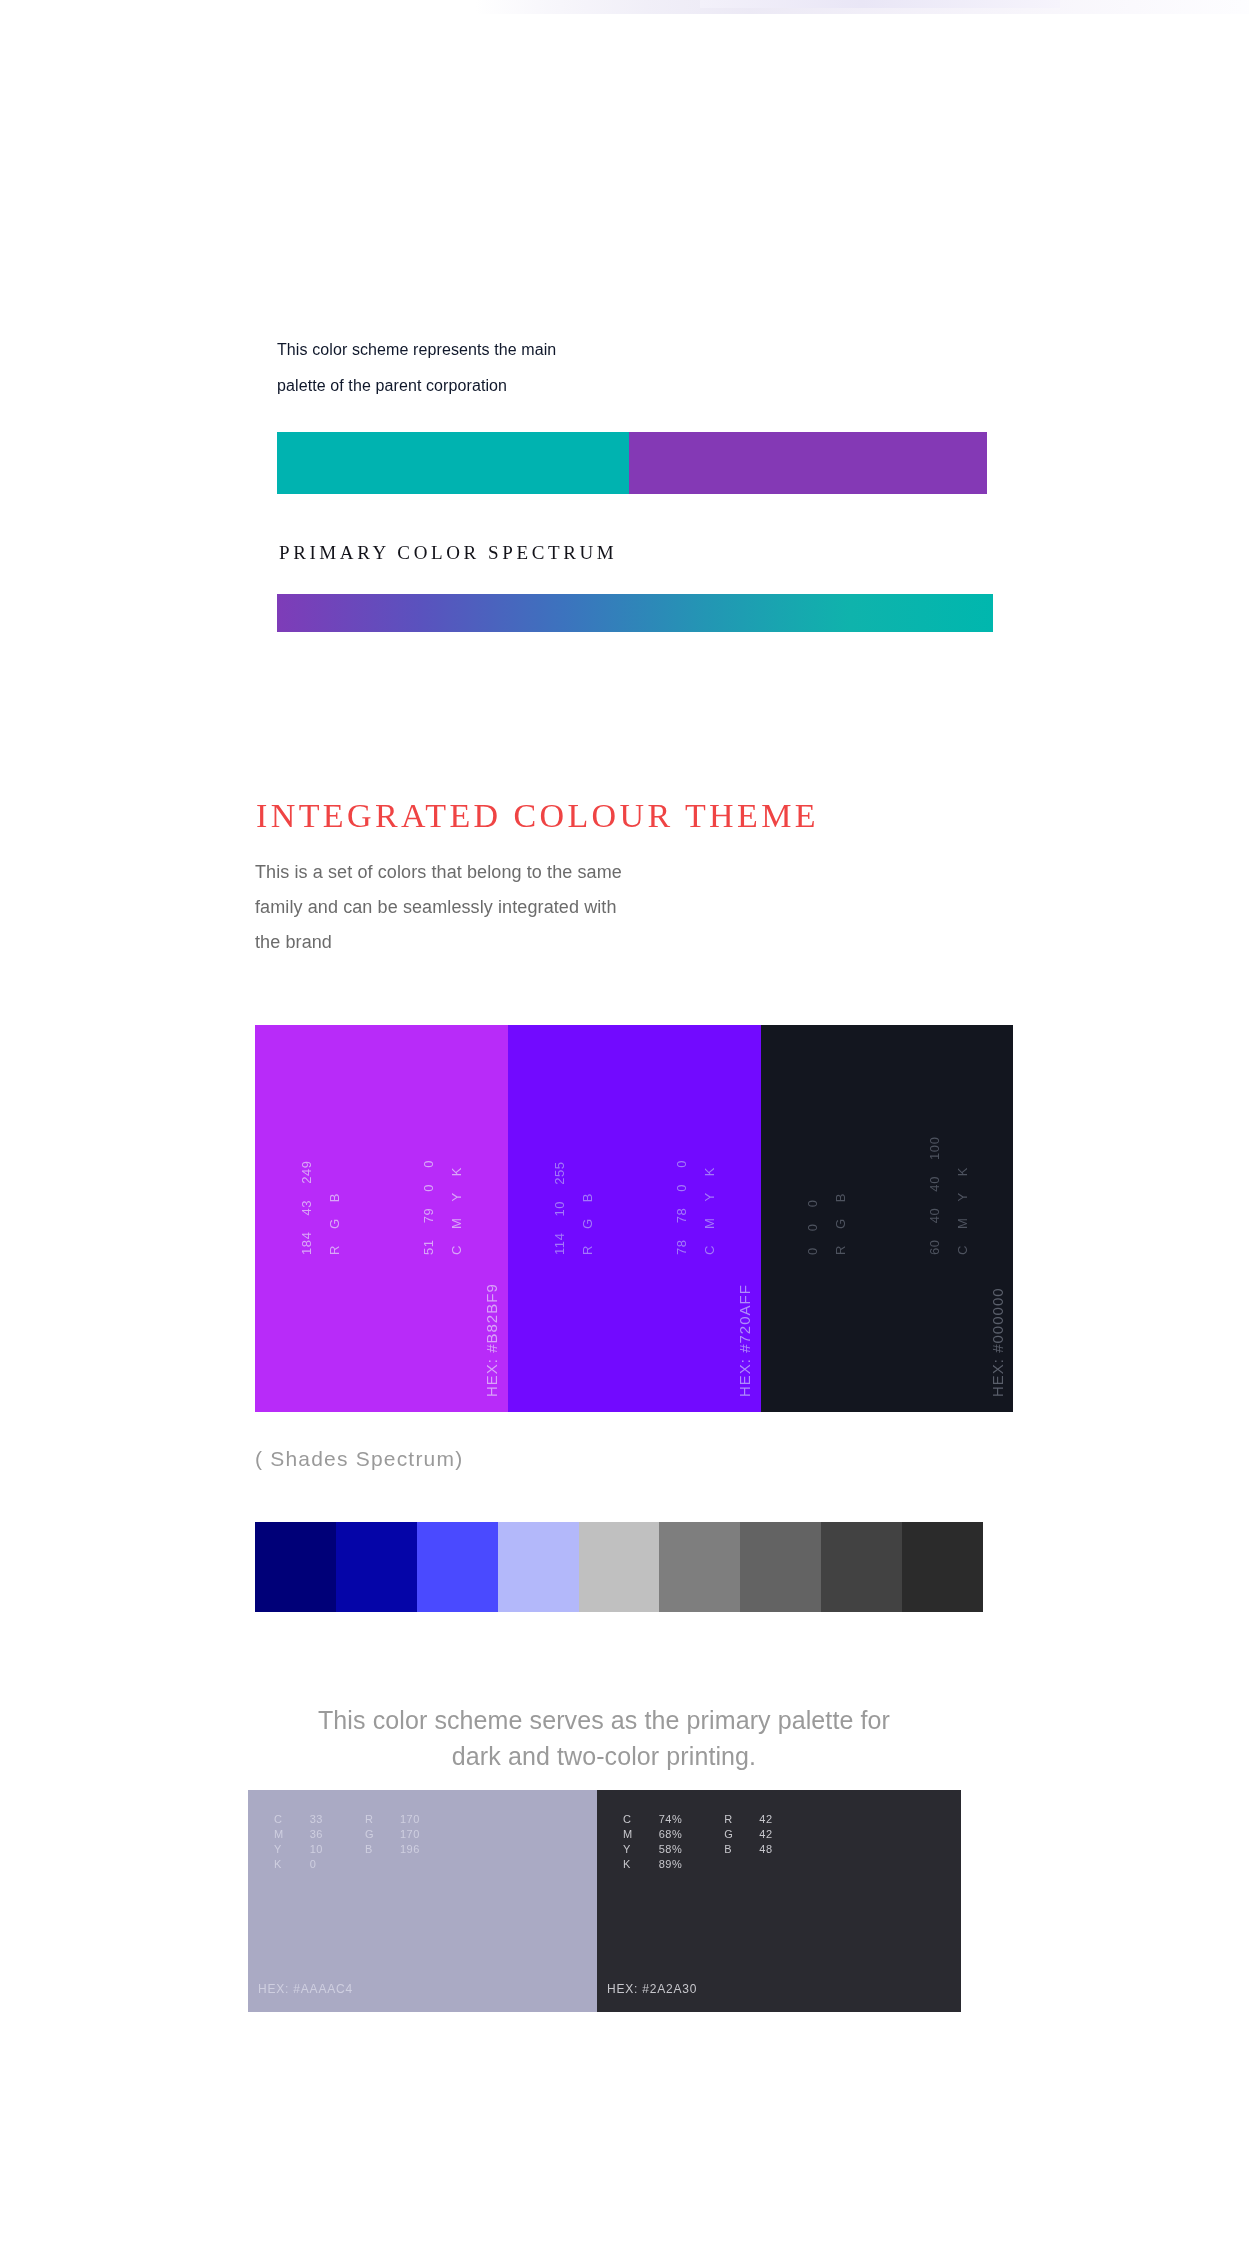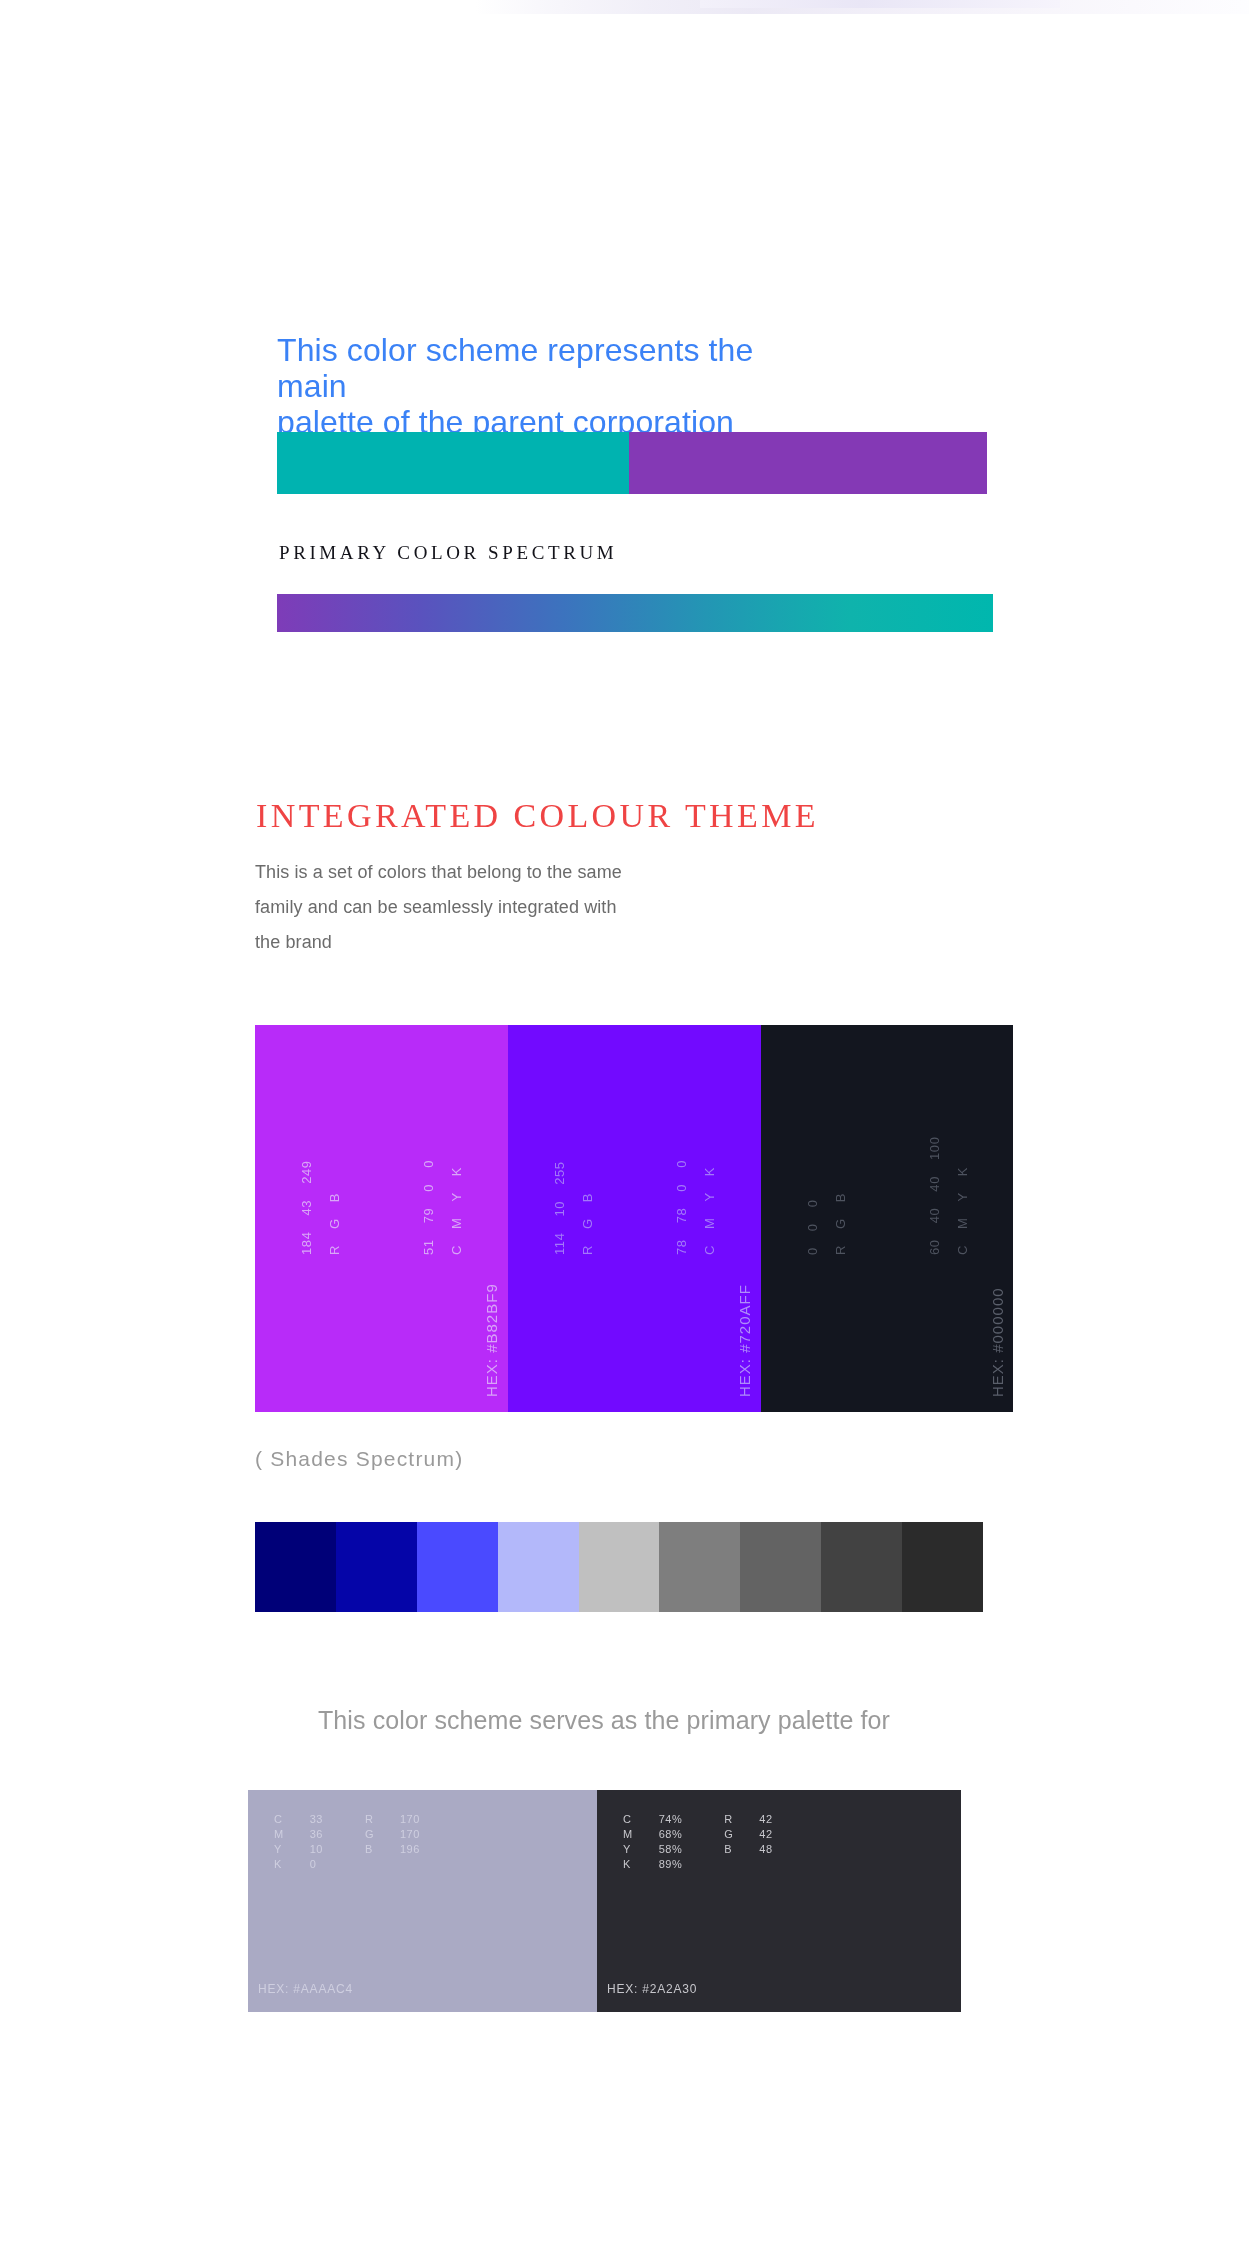--- a/index.html
+++ b/index.html
@@ -41,23 +41,23 @@
     height: 8px;
     background: linear-gradient(90deg, #f3f1fa 0%, #e9e6f6 45%, #f6f4fc 100%);
   }
 
   
   .intro-text {
     position: absolute;
     left: 277px;
     top: 332px;
     width: 540px;
-    font-size: 32px;
+    font-size: 16px;
     line-height: 36px;
-    color: #3b82f6;
+    color: #0f172a;
     letter-spacing: .1px;
     font-weight: 400;
   }
 
   .duo-bar {
     position: absolute;
     left: 277px;
     top: 432px;
     width: 710px;
     height: 62px;
@@ -342,20 +342,21 @@
       <div class="sw" style="background: rgb(179, 184, 250);"></div>
       <div class="sw" style="background: rgb(192, 192, 192);"></div>
       <div class="sw" style="background: rgb(126, 126, 126);"></div>
       <div class="sw" style="background: rgb(99, 99, 99);"></div>
       <div class="sw" style="background: rgb(66, 66, 66);"></div>
       <div class="sw" style="background: rgb(43, 43, 43);"></div>
     </div>
 
   <div class="print-text">
     <div>This color scheme serves as the primary palette for</div>
+    <div>dark and two-color printing.</div>
   </div>
 
   <div class="duo-panels" id="print-panels">
       <div class="duo-panel duo-panel-left" style="background: rgb(170, 170, 196); color: rgb(207, 207, 224);">
         <div class="spec-table">
           <div class="spec-col">
             <div class="spec-keys">
               <div>C</div>
               <div>M</div>
               <div>Y</div>

